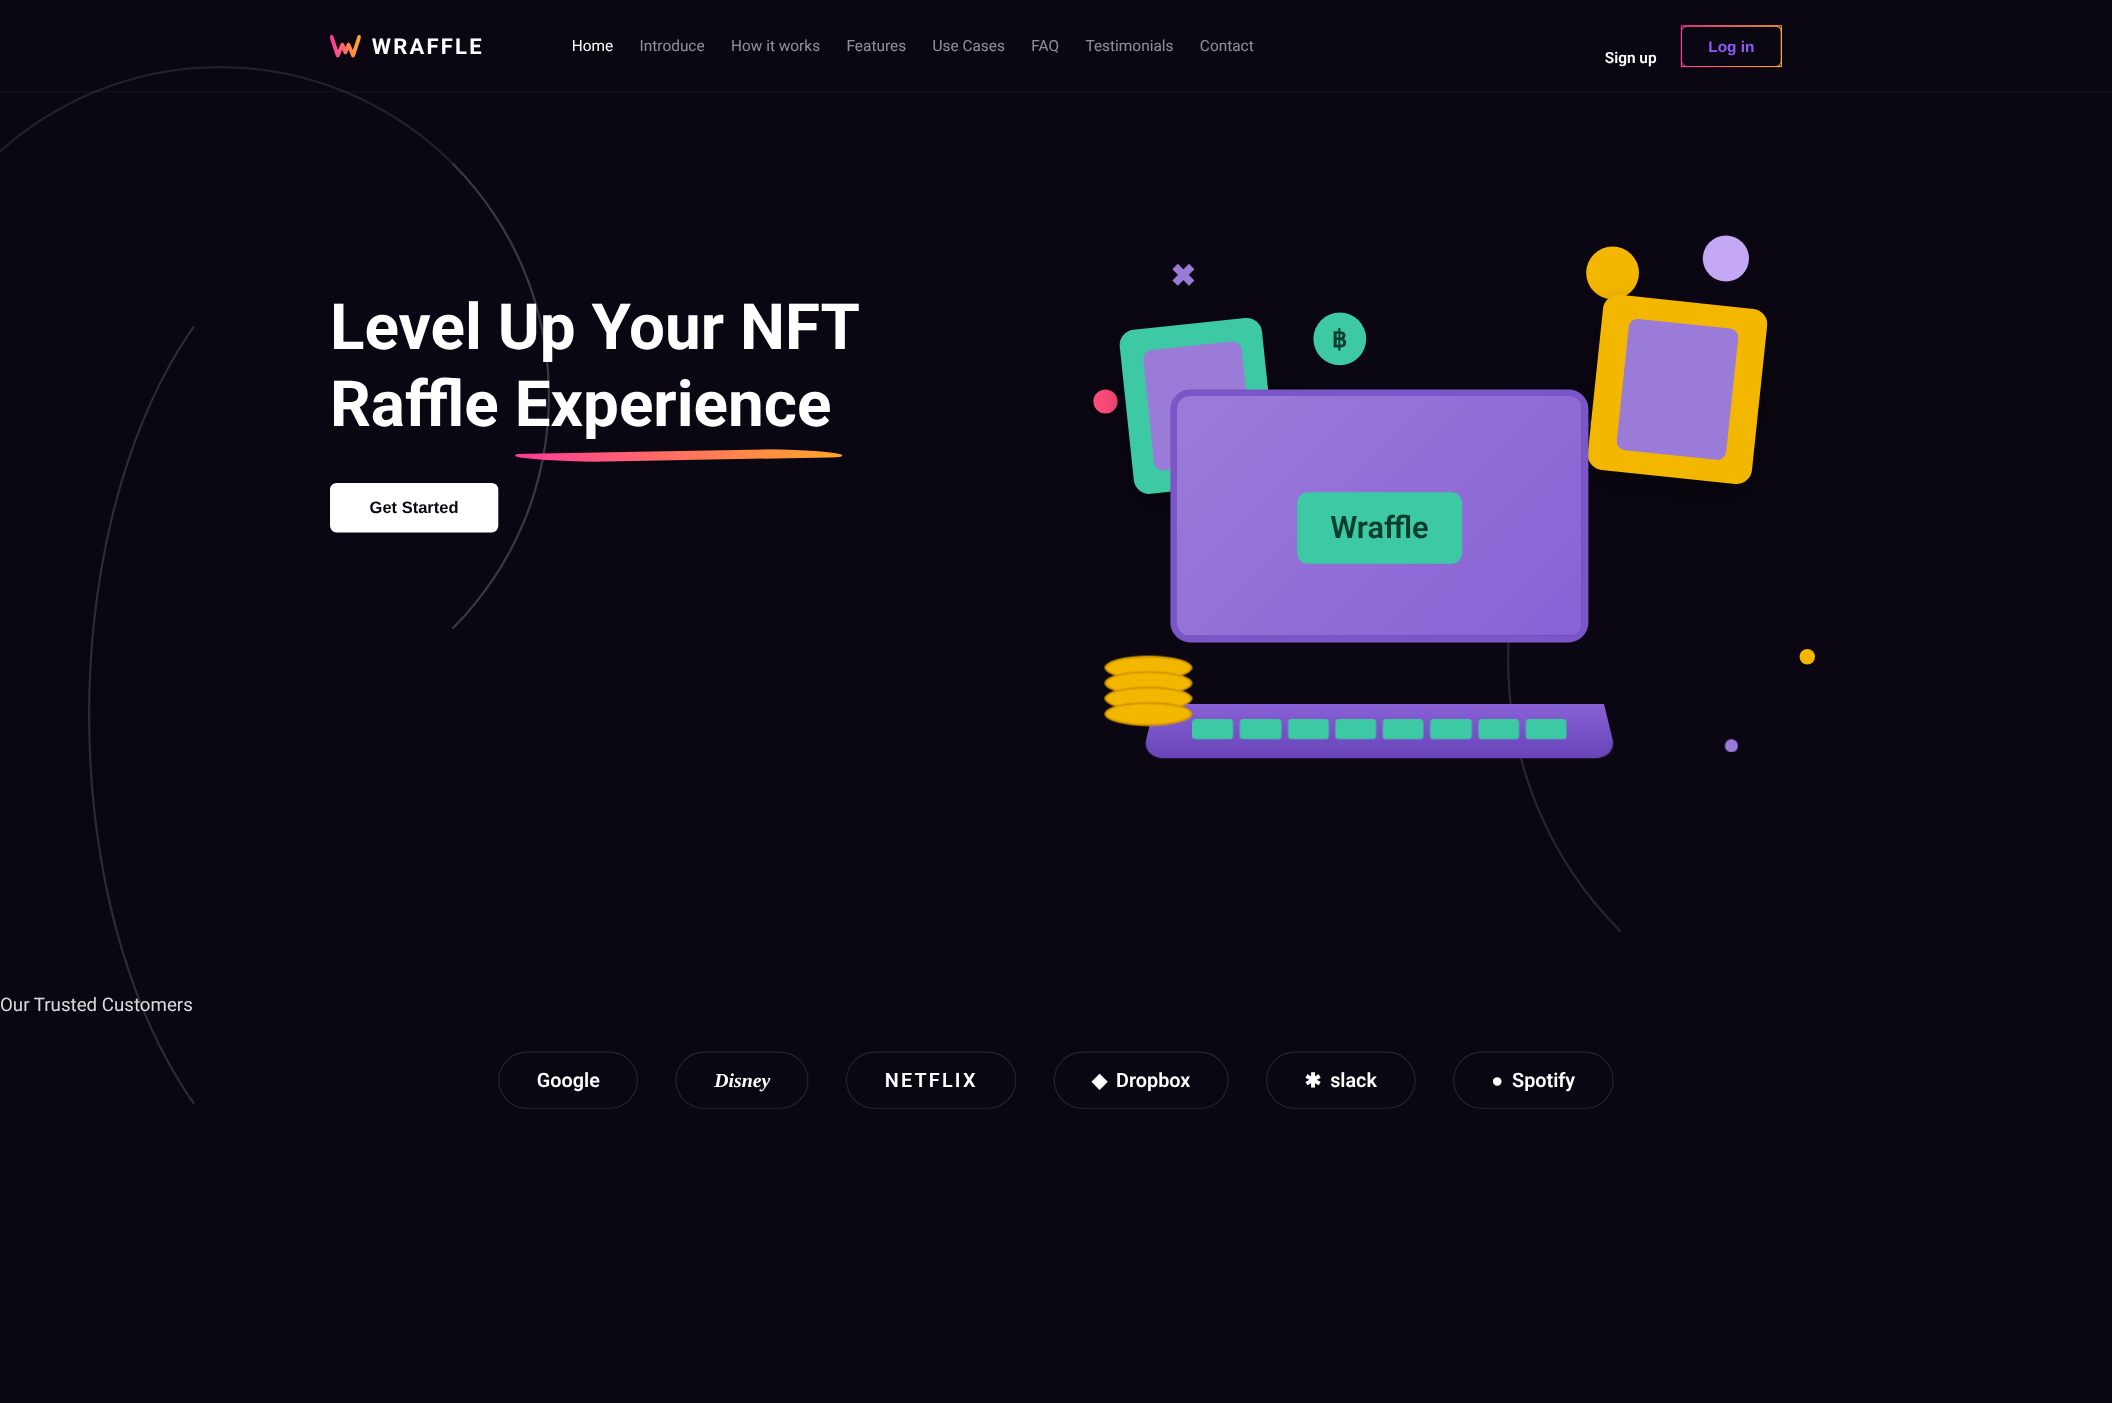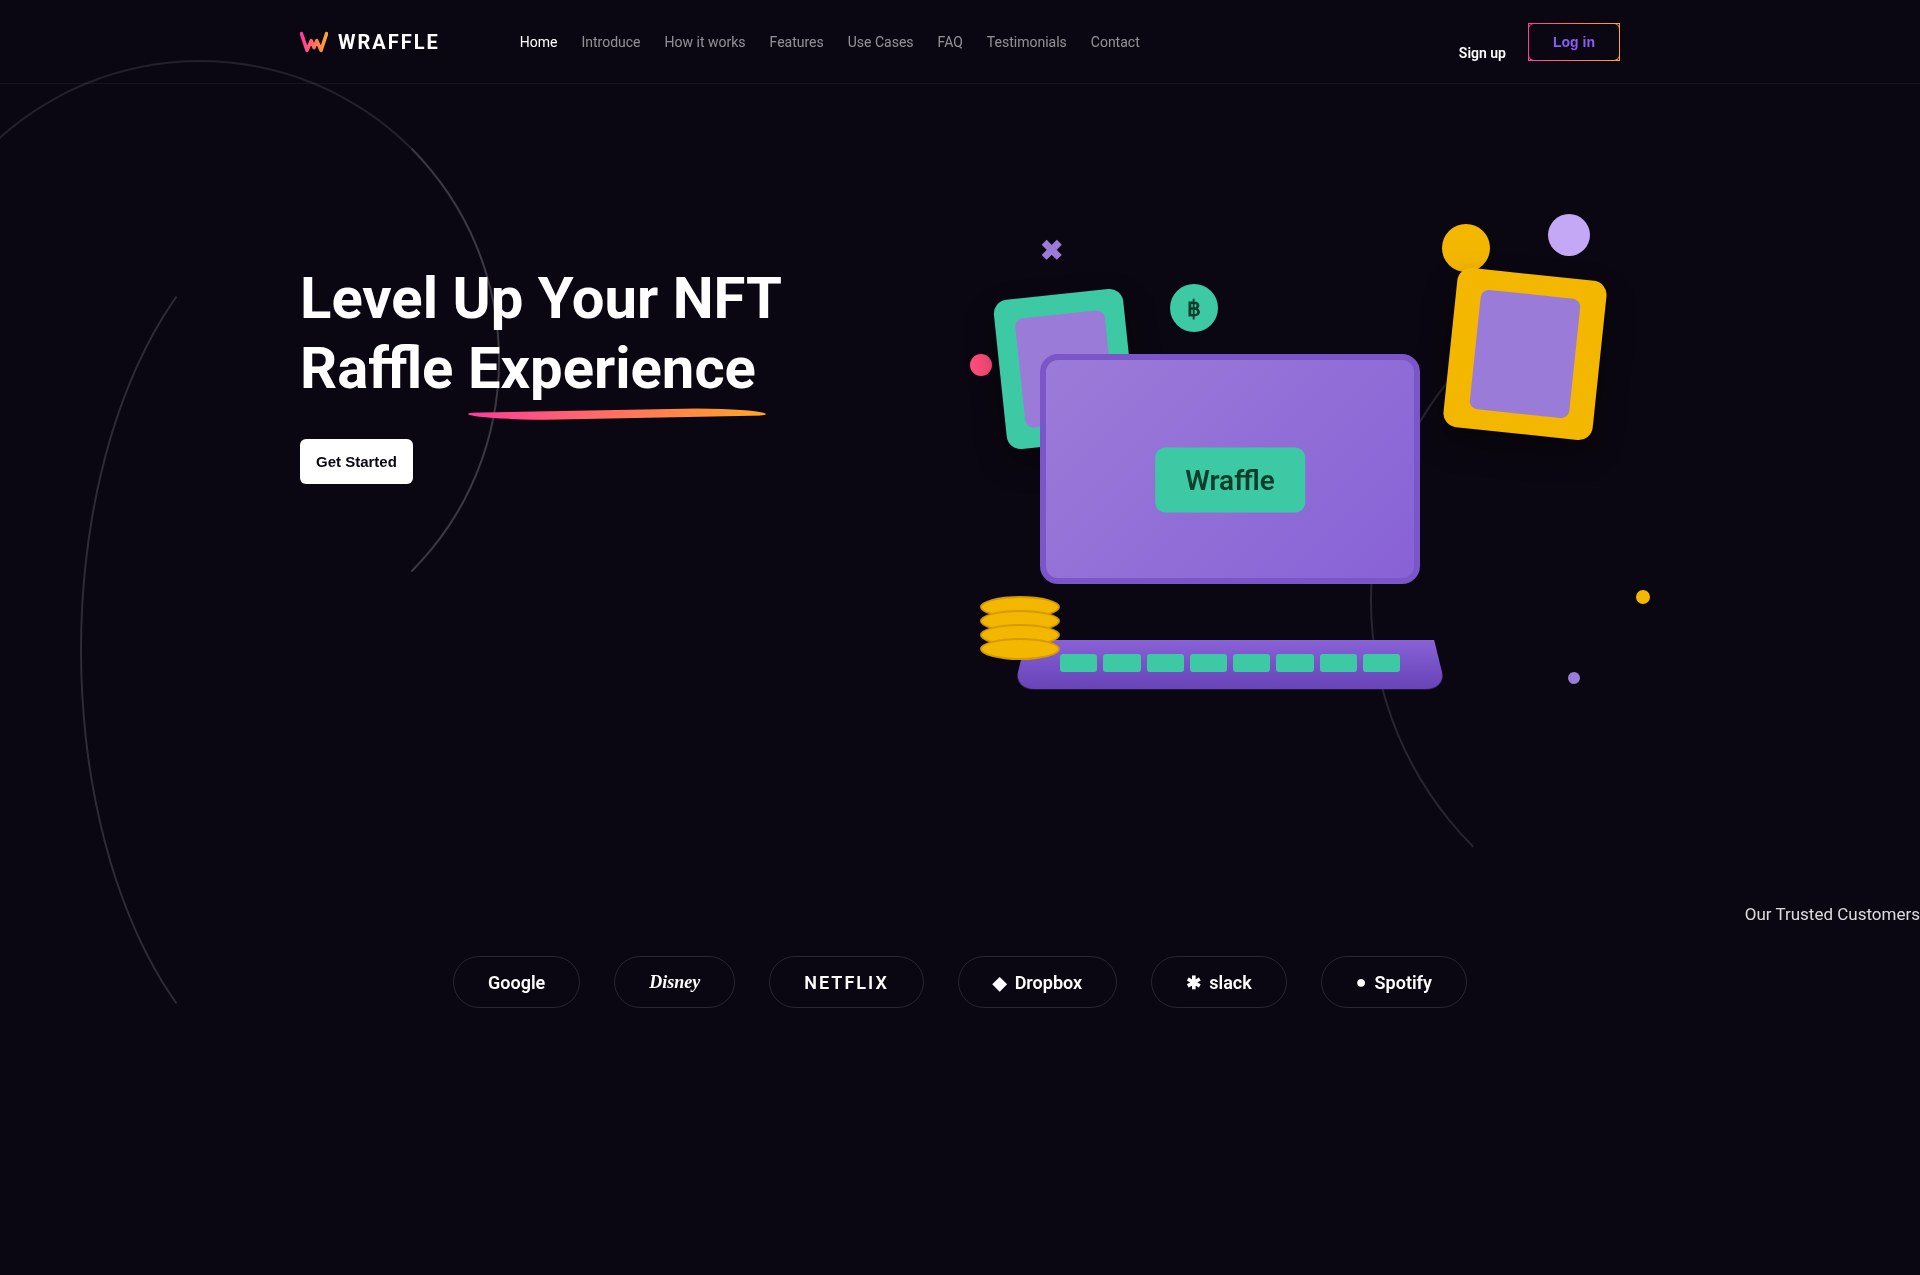--- a/index.html
+++ b/index.html
@@ -9,48 +9,48 @@
 .logo{display:flex;align-items:center;gap:10px}
 .logo-mark{width:28px;height:24px}
 .logo-text{font-size:20px;font-weight:700;letter-spacing:2px}
 .nav{display:flex;gap:24px}
 .nav a{color:rgba(255,255,255,0.55);text-decoration:none;font-size:14px}
 .nav a.active{color:#fff}
 .header-right{display:flex;align-items:flex-end;gap:22px}
 .signup{color:#fff;font-size:14px;font-weight:600;text-decoration:none}
 .login-btn{padding:10px 24px;border:1px solid;border-image:linear-gradient(90deg,#ff3b9a,#ffa726) 1;border-radius:6px;color:#8b5cf6;font-size:14px;font-weight:600;background:transparent;cursor:pointer;position:relative}
 .login-btn::before{content:'';position:absolute;inset:-1px;border-radius:6px;padding:1px;background:linear-gradient(90deg,#ff3b9a,#ffa726);-webkit-mask:linear-gradient(#fff 0 0) content-box,linear-gradient(#fff 0 0);-webkit-mask-composite:xor;mask-composite:exclude}
-.hero{display:flex;padding:160px 300px 0;gap:60px}
+.hero{display:flex;padding:160px 300px 0;gap:84px}
 .hero-text{flex:0 0 620px;padding-top:20px}
 .hero-title{font-size:58px;font-weight:700;line-height:1.2;margin-bottom:36px}
 .underline{display:inline-block;position:relative}
 .underline::after{content:'';position:absolute;left:0;right:-10px;bottom:-18px;height:14px;background:linear-gradient(90deg,#ff3b9a,#ffa726);border-radius:50%;clip-path:polygon(0 40%,100% 0,100% 60%,0 100%)}
 .hero-sub{font-size:17px;color:rgba(255,255,255,0.75);line-height:1.6;margin-bottom:40px;max-width:580px}
-.cta{background:#fff;color:#0b0712;border:none;padding:14px 16px;border-radius:6px;font-size:15px;font-weight:600;cursor:pointer}
+.cta{background:#fff;color:#0b0712;border:none;padding:14px 36px;border-radius:6px;font-size:15px;font-weight:600;cursor:pointer}
 .hero-illus{flex:1;position:relative;height:480px}
 .laptop{position:absolute;left:60px;top:110px;width:420px;height:300px}
 .laptop-screen{width:380px;height:230px;background:linear-gradient(135deg,#9b7bd8,#8862d6);border-radius:18px;border:6px solid #7a56c8;position:relative}
 .wraffle-label{position:absolute;left:50%;top:55%;transform:translate(-50%,-50%);background:#3ec9a5;color:#0b3d2e;padding:16px 30px;border-radius:10px;font-size:28px;font-weight:600}
 .laptop-base{position:absolute;bottom:-40px;left:-20px;width:420px;height:60px;background:linear-gradient(180deg,#8862d6,#6844b8);border-radius:0 0 20px 20px;transform:perspective(600px) rotateX(35deg)}
 .keys{position:absolute;bottom:-30px;left:20px;width:340px;height:30px;display:flex;gap:6px}
 .keys span{flex:1;height:18px;background:#3ec9a5;border-radius:3px}
 .card-left{position:absolute;left:20px;top:50px;width:130px;height:150px;background:#3ec9a5;border-radius:14px;display:flex;align-items:center;justify-content:center;transform:rotate(-6deg);box-shadow:0 14px 30px rgba(0,0,0,0.4)}
 .card-left-inner{width:90px;height:110px;background:#9b7bd8;border-radius:8px}
 .card-right{position:absolute;right:20px;top:30px;width:150px;height:160px;background:#f4b700;border-radius:14px;display:flex;align-items:center;justify-content:center;transform:rotate(6deg);box-shadow:0 14px 30px rgba(0,0,0,0.4)}
 .card-right-inner{width:100px;height:120px;background:#9b7bd8;border-radius:8px}
 .coin-stack{position:absolute;left:0;bottom:20px;width:90px;height:100px}
 .coin-stack .c{width:80px;height:22px;background:#f4b700;border-radius:50%/50%;margin-top:-8px;border:2px solid #d49a00}
 .coin-green{position:absolute;left:190px;top:40px;width:48px;height:48px;border-radius:50%;background:#3ec9a5;display:flex;align-items:center;justify-content:center;color:#0b3d2e;font-weight:700;font-size:22px}
 .coin-yellow{position:absolute;right:130px;top:-20px;width:48px;height:48px;border-radius:50%;background:#f4b700}
 .coin-purple{position:absolute;right:30px;top:-30px;width:42px;height:42px;border-radius:50%;background:#c4a8f5}
 .dot-m{position:absolute;left:-10px;top:110px;width:22px;height:22px;border-radius:50%;background:#ff4d7a}
 .dot-y{position:absolute;right:-30px;bottom:120px;width:14px;height:14px;border-radius:50%;background:#f4b700}
 .dot-p{position:absolute;right:40px;bottom:40px;width:12px;height:12px;border-radius:50%;background:#9b7bd8}
 .x-shape{position:absolute;left:60px;top:-10px;width:24px;height:24px;color:#9b7bd8;font-size:28px;font-weight:900}
-.customers{text-align:right;margin-top:180px}
+.customers{text-align:left;margin-top:180px}
 .customers-title{font-size:17px;color:rgba(255,255,255,0.85);margin-bottom:32px}
 .customers-row{display:flex;justify-content:center;gap:34px}
 .cust-pill{padding:14px 34px;border:1px solid rgba(255,255,255,0.12);border-radius:50px;color:#fff;font-size:18px;font-weight:600;display:flex;align-items:center;gap:8px}
 .abstract{position:absolute;inset:0;pointer-events:none;z-index:-1}
 .arc{position:absolute;border:2px solid rgba(255,255,255,0.15);border-radius:50%}
 .arc1{width:600px;height:600px;left:-100px;top:60px;border-color:transparent;border-right-color:rgba(255,255,255,0.2);border-top-color:rgba(255,255,255,0.1)}
 .arc2{width:500px;height:900px;left:80px;top:200px;border-color:transparent;border-left-color:rgba(255,255,255,0.15)}
 .arc3{width:700px;height:700px;right:-150px;top:250px;border-color:transparent;border-left-color:rgba(255,255,255,0.12)}
 </style>
 </head>

